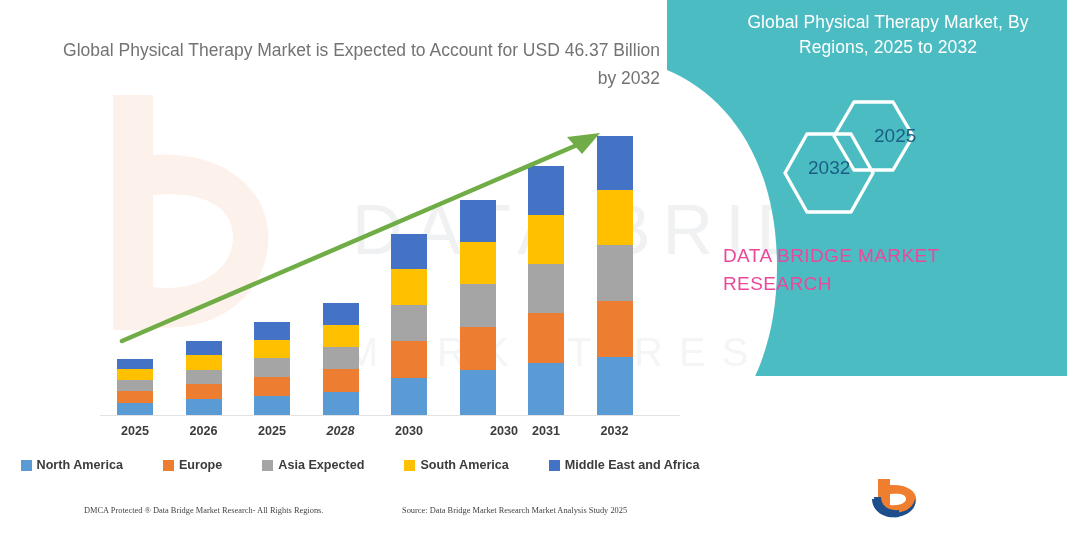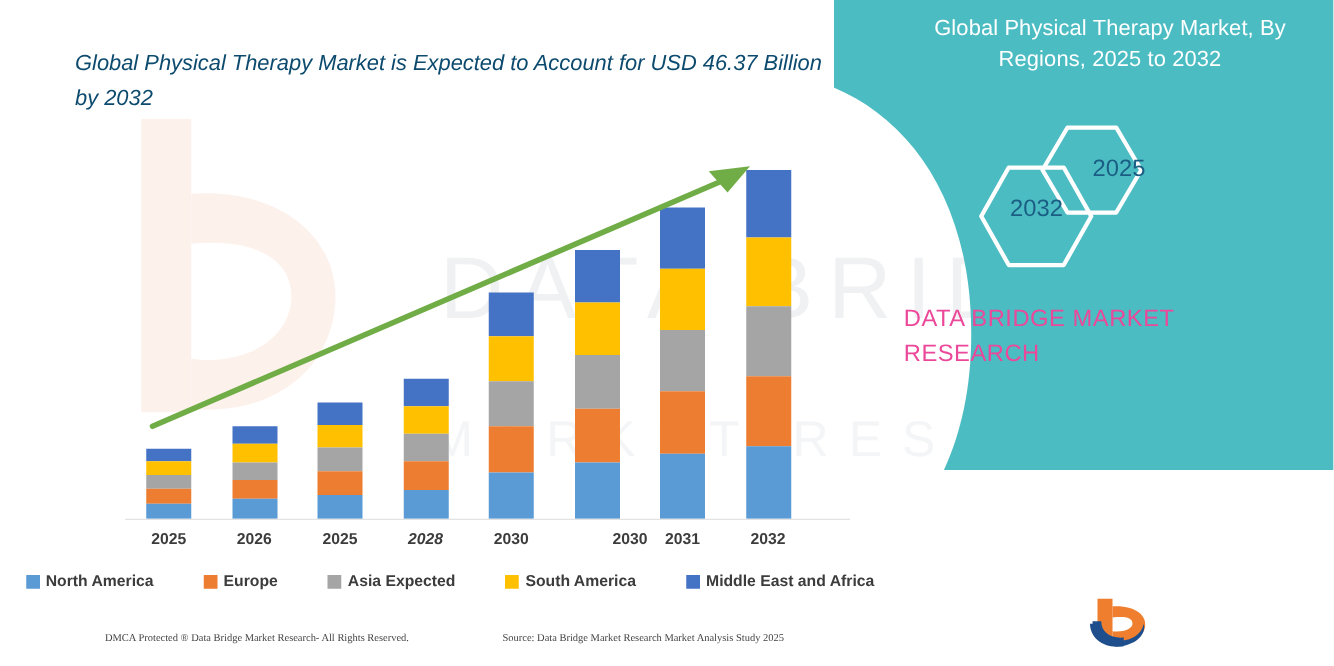--- a/index.html
+++ b/index.html
@@ -21,22 +21,22 @@
   .dbmr-text{position:absolute;top:242px;right:24px;width:320px;text-align:left;
     color:#ec4899;font-size:19px;line-height:28px;letter-spacing:.4px;}
 
   
   .logo{position:absolute;left:870px;top:477px;width:175px;height:45px;}
   .logo-main{position:absolute;left:54px;top:4px;color:#ffffff;font-size:17.5px;letter-spacing:1.4px;font-family:"Liberation Serif",serif;}
   .logo-sub{position:absolute;left:56px;top:26px;color:#ffffff;font-size:7.2px;letter-spacing:2.9px;font-family:"Liberation Serif",serif;opacity:.92;}
   .logo-rule{position:absolute;left:55px;top:24px;width:112px;height:1px;background:rgba(255,255,255,.85);}
 
   
-  .chart-title{position:absolute;top:36px;left:60px;width:600px;text-align:left;
-    color:#0c4a6e;font-size:17.5px;line-height:28px;font-weight:400;font-style:italic;}
+  .chart-title{position:absolute;top:36px;left:60px;width:600px;text-align:right;
+    color:#737373;font-size:17.5px;line-height:28px;font-weight:400;}
 
   .watermark{position:absolute;pointer-events:none;}
   .wm-line1{left:352px;top:190px;font-size:70px;letter-spacing:12px;color:#f0f1f2;font-weight:400;}
   .wm-line2{left:345px;top:330px;font-size:40px;letter-spacing:16px;color:#f4f5f6;font-weight:400;}
   .wm-b{position:absolute;left:63px;top:95px;width:210px;height:235px;}
 
   .plot{position:absolute;left:0;top:0;width:720px;height:470px;}
   .axis-line{position:absolute;left:100px;top:415px;width:580px;height:1px;background:#e3e3e3;}
 
   .bar{position:absolute;width:36px;bottom:0;}
@@ -166,21 +166,21 @@
           <span class="legend-text">South America</span>
         </div>
         <div class="legend-item">
           <span class="legend-swatch" style="background: rgb(68, 114, 196);"></span>
           <span class="legend-text">Middle East and Africa</span>
         </div>
       </div>
   </div>
 
   <div class="footer">
-    <div class="footer-left">DMCA Protected ® Data Bridge Market Research-  All Rights Reserved.</div>
+    <div class="footer-left">DMCA Protected ® Data Bridge Market Research-  All Rights Regions.</div>
     <div class="footer-right">Source: Data Bridge Market Research  Market Analysis Study 2025</div>
   </div>
 
   <div class="teal-panel">
     <svg class="teal-svg" width="400" height="533" xmlns="http://www.w3.org/2000/svg">
       <path d="M400 0 L400 533 L0 533 L0 463 C62 437 110 372 110 267 C110 162 62 96 0 70 L0 0 Z" fill="#4cbcc3"></path>
     </svg>
 
     <div class="panel-title">Global Physical Therapy Market, By Regions, 2025 to 2032</div>
 

